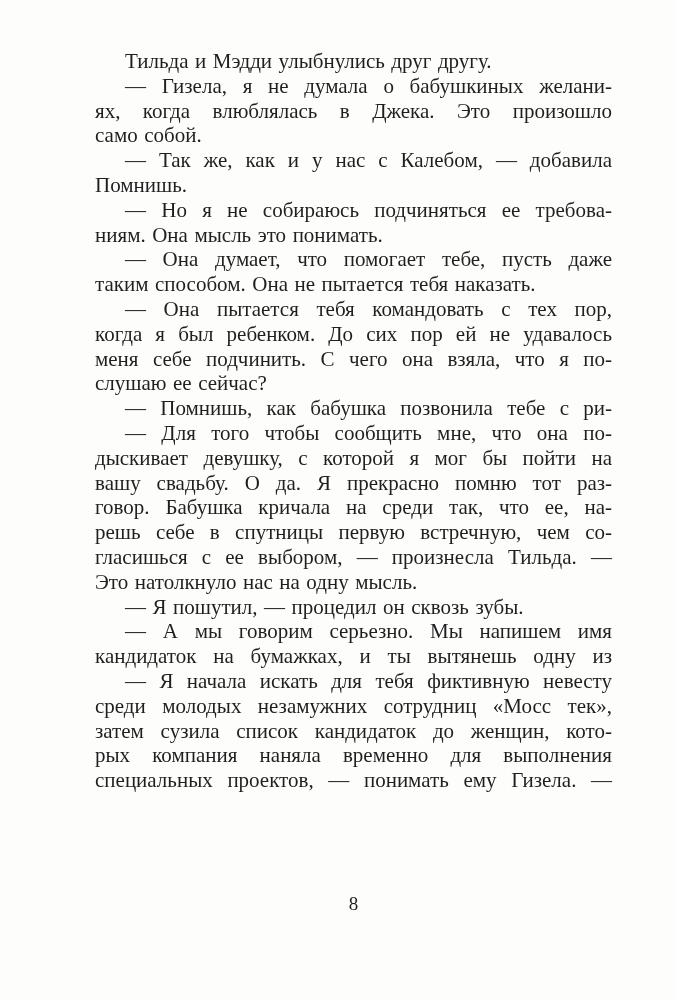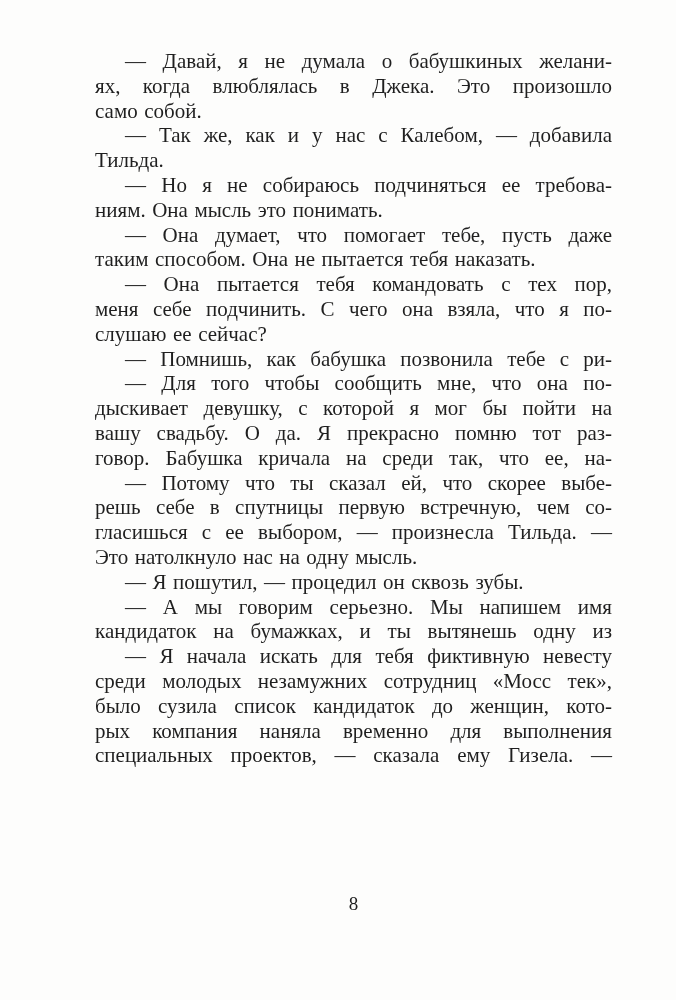--- a/index.html
+++ b/index.html
@@ -39,44 +39,45 @@
     text-align: center;
     font-size: 19px;
     line-height: 24px;
   }
 </style>
 </head>
 <body>
 
 <div class="page">
   <div class="text-block">
-      <div class="line indent just">— Давай, я не думала о бабушкиных желани-</div>
+      <div class="line indent">Тильда и Мэдди улыбнулись друг другу.</div>
+      <div class="line indent just">— Гизела, я не думала о бабушкиных желани-</div>
       <div class="line just">ях, когда влюблялась в Джека. Это произошло</div>
       <div class="line">само собой.</div>
       <div class="line indent just">— Так же, как и у нас с Калебом, — добавила</div>
-      <div class="line">Тильда.</div>
+      <div class="line">Помнишь.</div>
       <div class="line indent just">— Но я не собираюсь подчиняться ее требова-</div>
       <div class="line">ниям. Она мысль это понимать.</div>
       <div class="line indent just">— Она думает, что помогает тебе, пусть даже</div>
       <div class="line">таким способом. Она не пытается тебя наказать.</div>
       <div class="line indent just">— Она пытается тебя командовать с тех пор,</div>
+      <div class="line just">когда я был ребенком. До сих пор ей не удавалось</div>
       <div class="line just">меня себе подчинить. С чего она взяла, что я по-</div>
       <div class="line">слушаю ее сейчас?</div>
       <div class="line indent just">— Помнишь, как бабушка позвонила тебе с ри-</div>
       <div class="line indent just">— Для того чтобы сообщить мне, что она по-</div>
       <div class="line just">дыскивает девушку, с которой я мог бы пойти на</div>
       <div class="line just">вашу свадьбу. О да. Я прекрасно помню тот раз-</div>
       <div class="line just">говор. Бабушка кричала на среди так, что ее, на-</div>
-      <div class="line indent just">— Потому что ты сказал ей, что скорее выбе-</div>
       <div class="line just">решь себе в спутницы первую встречную, чем со-</div>
       <div class="line just">гласишься с ее выбором, — произнесла Тильда. —</div>
       <div class="line">Это натолкнуло нас на одну мысль.</div>
       <div class="line indent">— Я пошутил, — процедил он сквозь зубы.</div>
       <div class="line indent just">— А мы говорим серьезно. Мы напишем имя</div>
       <div class="line just">кандидаток на бумажках, и ты вытянешь одну из</div>
       <div class="line indent just">— Я начала искать для тебя фиктивную невесту</div>
       <div class="line just">среди молодых незамужних сотрудниц «Мосс тек»,</div>
-      <div class="line just">было сузила список кандидаток до женщин, кото-</div>
+      <div class="line just">затем сузила список кандидаток до женщин, кото-</div>
       <div class="line just">рых компания наняла временно для выполнения</div>
-      <div class="line just">специальных проектов, — сказала ему Гизела. —</div>
+      <div class="line just">специальных проектов, — понимать ему Гизела. —</div>
     </div>
   <div class="page-number">8</div>
 </div>
 
 </body></html>

